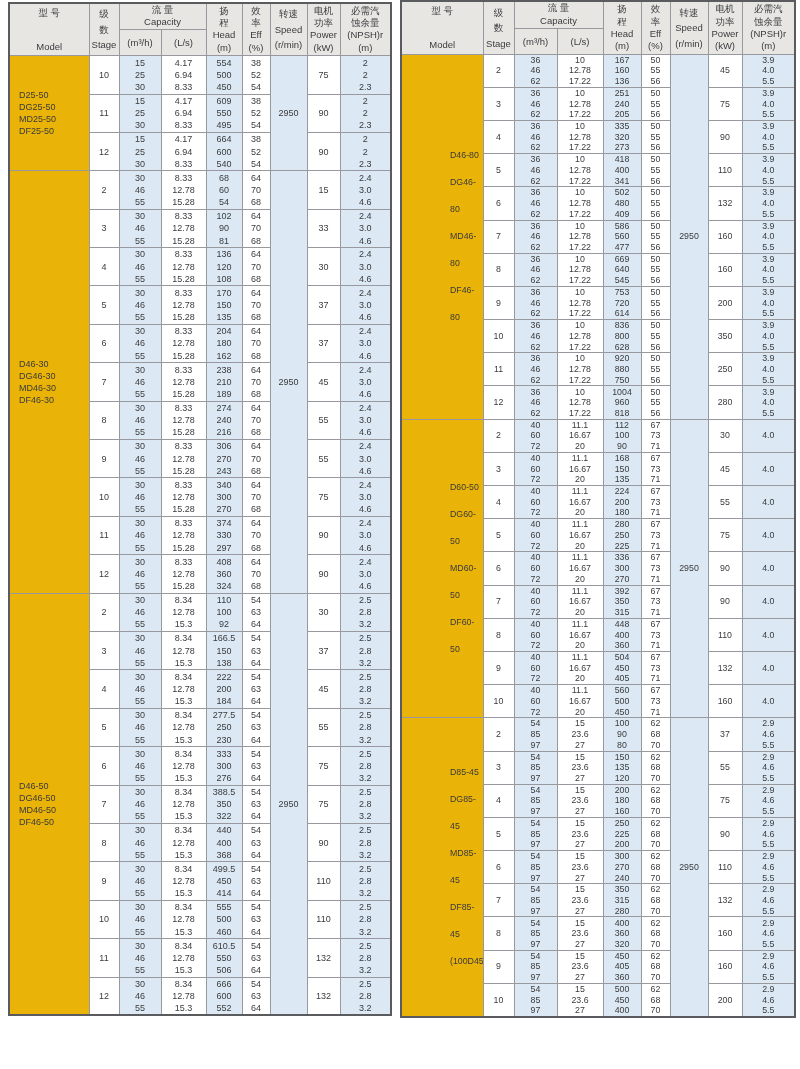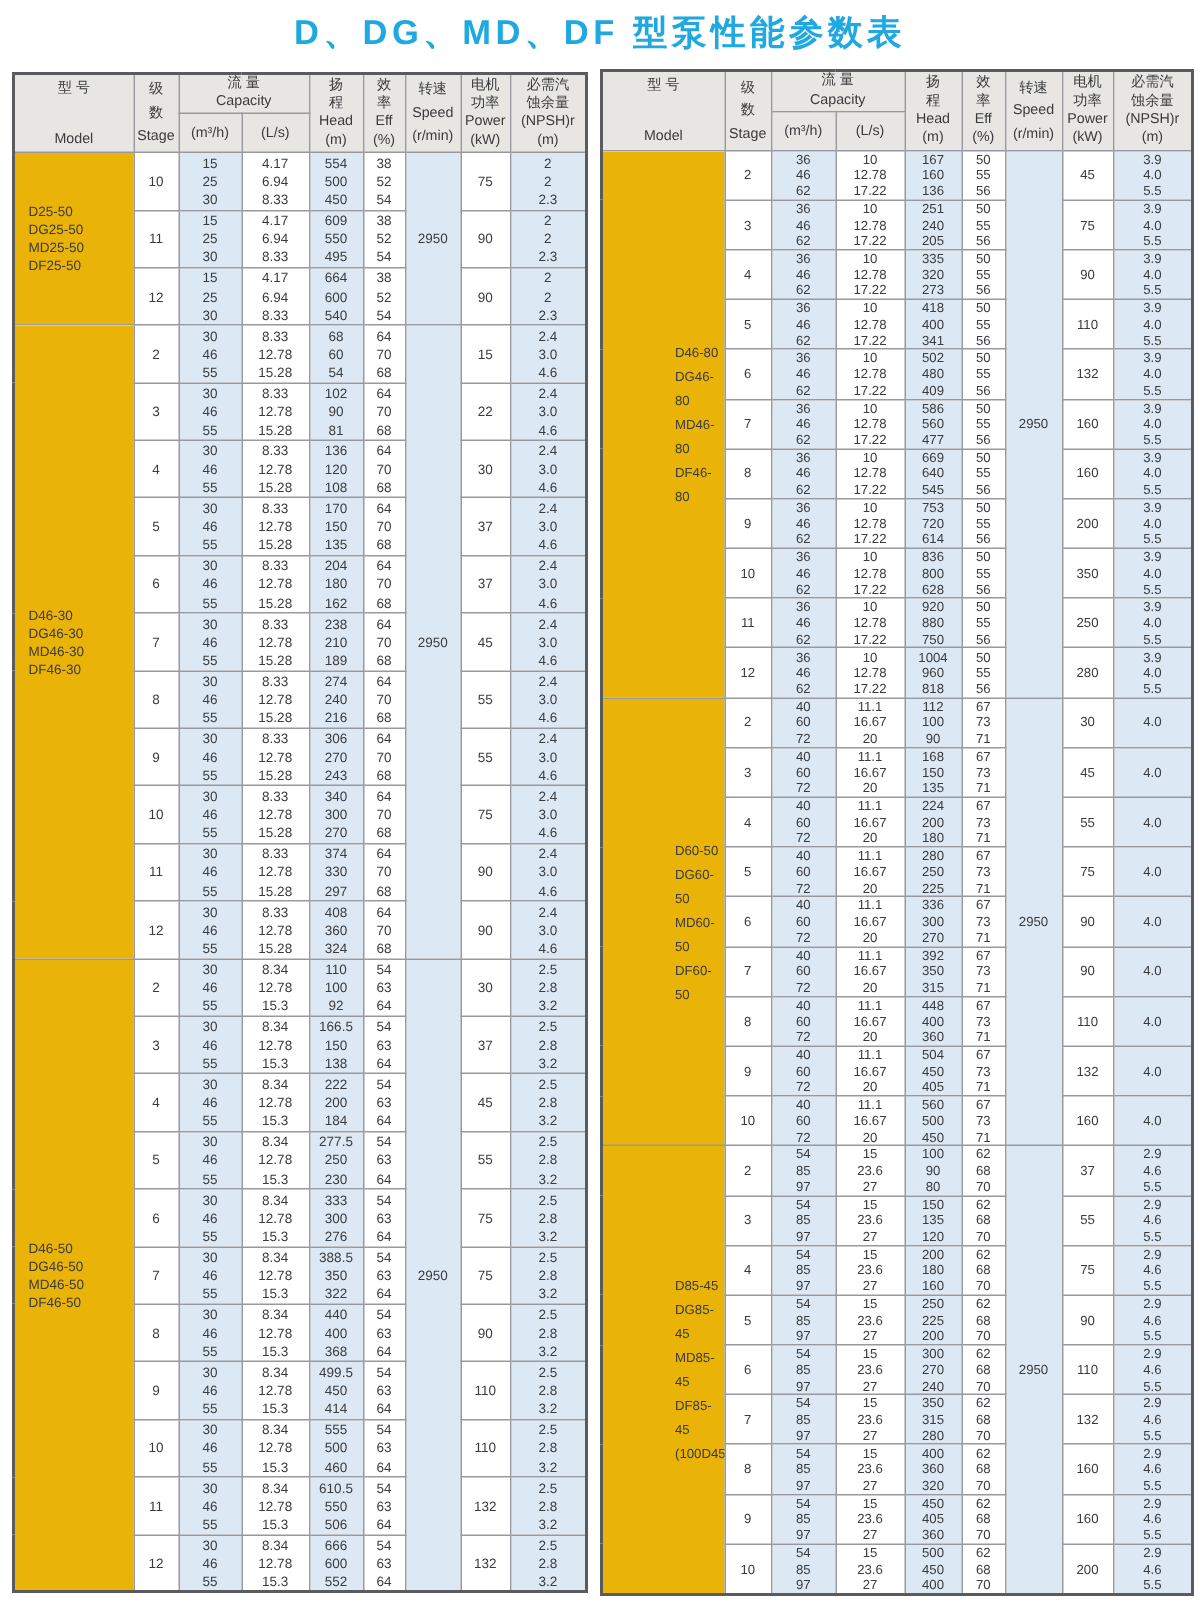--- a/index.html
+++ b/index.html
@@ -34,27 +34,26 @@
   th.lh17 { line-height:17px; }
   .tbl-left  tbody td { font-size:9px;   line-height:12.2px; }
   .tbl-right tbody td { font-size:8.8px; line-height:10.7px; }
   .tbl-left  tbody tr { height:38.4px; }
   .tbl-right tbody tr { height:33.2px; }
   td.blue  { background:#dce8f3; }
   td.model {
     background:#eab308; text-align:left; padding-left:9px;
     font-size:9.5px; line-height:27px;
   }
-  .tbl-right td.model { line-height:16px;padding-left:48px; }
+  .tbl-right td.model { line-height:27px;padding-left:48px; }
 </style>
 </head>
 <body>
 
 <div class="page">
-  <h1 class="title">D、DG、MD、DF 型泵性能参数表</h1>
   <div class="tables">
     <div id="mount-left">
         <table class="perf-table tbl-left">
           <colgroup>
             <col style="width: 80px;">
             <col style="width: 30px;">
             <col style="width: 42px;">
             <col style="width: 45px;">
             <col style="width: 36px;">
             <col style="width: 28px;">
@@ -120,21 +119,21 @@
               <td class="blue" rowspan="11">2950</td>
               <td>15</td>
               <td class="blue">2.4<br>3.0<br>4.6</td>
             </tr>
             <tr>
               <td>3</td>
               <td class="blue">30<br>46<br>55</td>
               <td>8.33<br>12.78<br>15.28</td>
               <td class="blue">102<br>90<br>81</td>
               <td>64<br>70<br>68</td>
-              <td>22</td>
+              <td>33</td>
               <td class="blue">2.4<br>3.0<br>4.6</td>
             </tr>
             <tr>
               <td>4</td>
               <td class="blue">30<br>46<br>55</td>
               <td>8.33<br>12.78<br>15.28</td>
               <td class="blue">136<br>120<br>108</td>
               <td>64<br>70<br>68</td>
               <td>30</td>
               <td class="blue">2.4<br>3.0<br>4.6</td>

